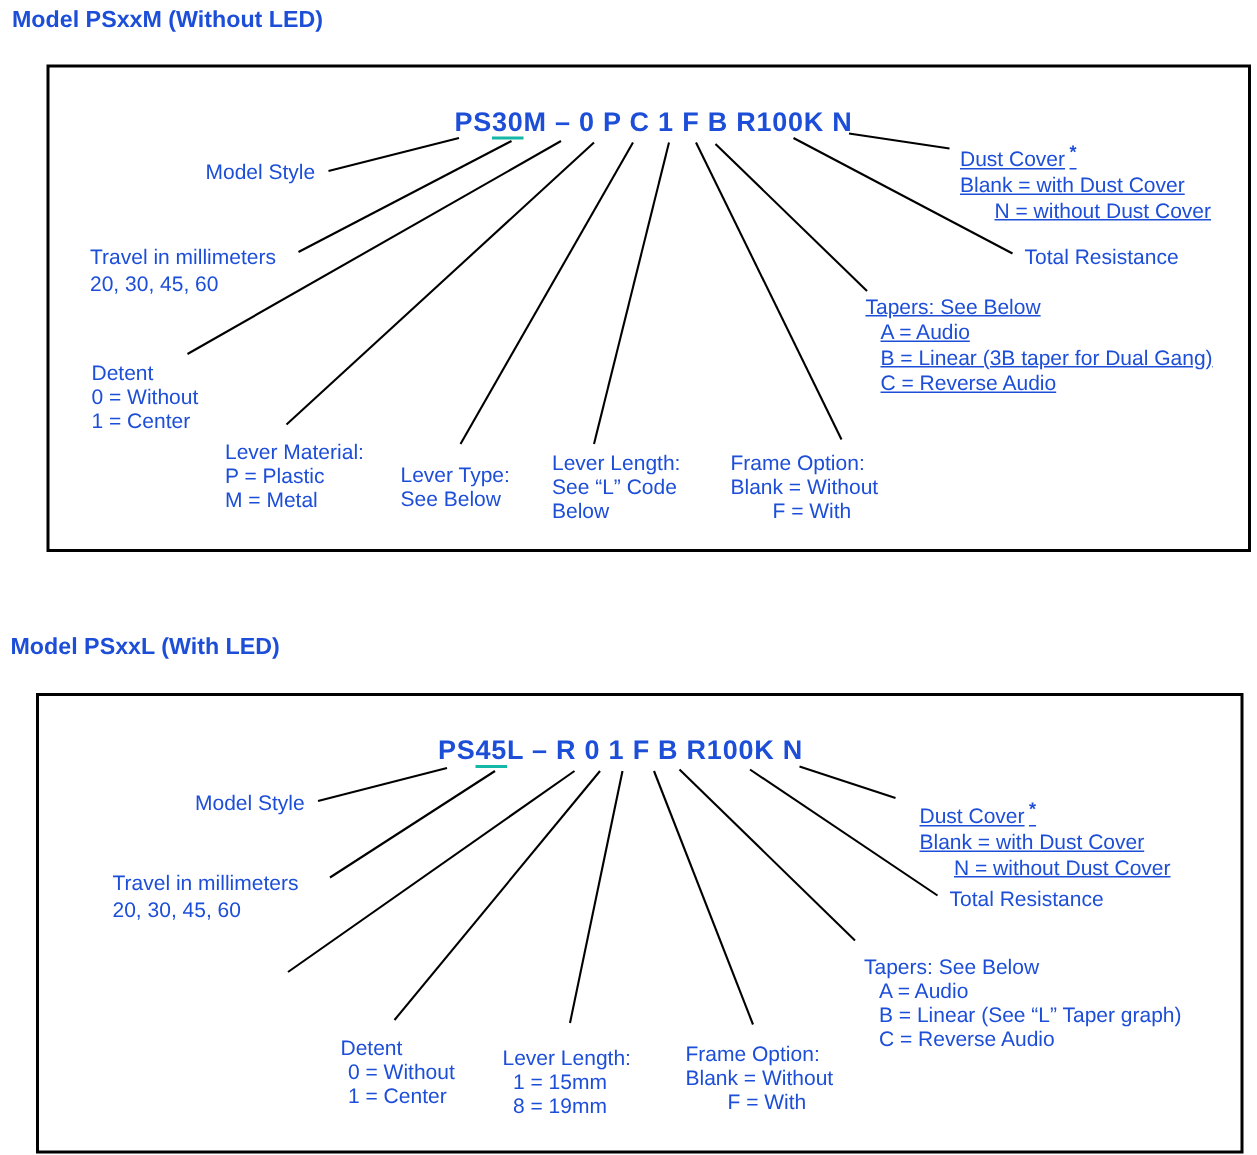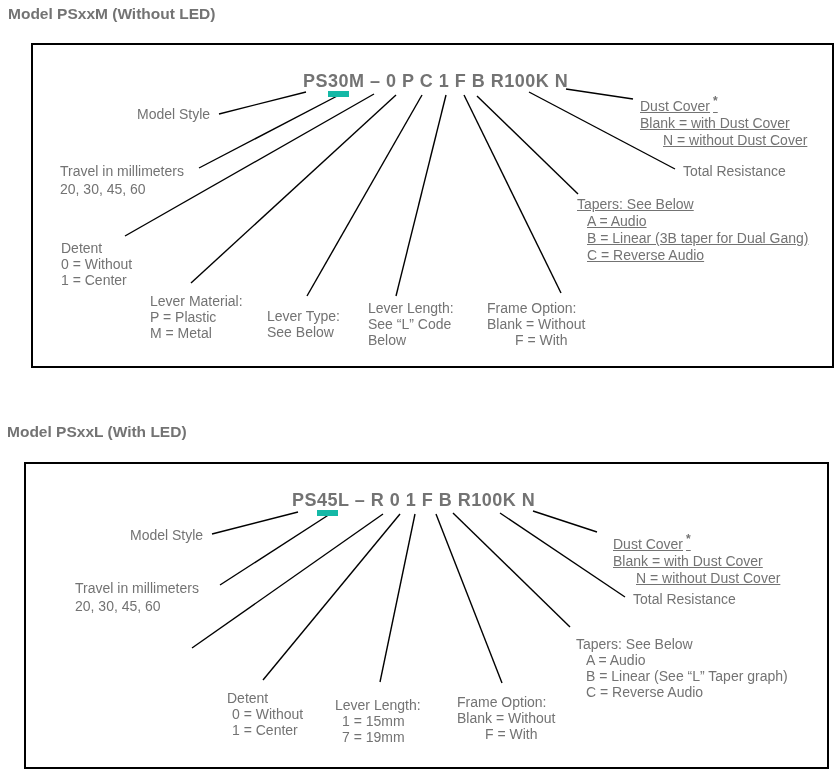--- a/index.html
+++ b/index.html
@@ -1,26 +1,26 @@
 <!DOCTYPE html>
 <html><head>
 <meta charset="utf-8">
 <style>
   html,body { margin:0; padding:0; background:#ffffff; }
   .page {
     position:relative; width:838px; height:770px;
-    background:#ffffff; color:#737373;
+    background:#ffffff; color:#1d4ed8;
     font-family:"Liberation Sans","DejaVu Sans",sans-serif;
     overflow:hidden;
   }
   .sec { position:absolute; left:0; top:0; width:838px; height:770px; }
   .sec-title { position:absolute; margin:0; font-size:15.5px; font-weight:bold; white-space:nowrap; }
   .box { position:absolute; border:2px solid #000; background:transparent; }
   .pn { position:absolute; font-size:18px; font-weight:bold; letter-spacing:0.5px; line-height:20px; white-space:pre; }
-  .pn .u { border-bottom:6px solid #14b8a6; }
+  .pn .u { border-bottom:2px solid #14b8a6; }
   .co { position:absolute; font-size:14px; line-height:16px; white-space:nowrap; }
   .lh17 .ln { line-height:17px;text-decoration:underline; }
   .lh18 .ln { line-height:18px; }
   .ln { white-space:pre; }
   .ind5  { margin-left:5px; }
   .ind7  { margin-left:7px; }
   .ind10 { margin-left:10px; }
   .ind23 { margin-left:23px; }
   .ind28 { margin-left:28px; }
   .connectors { position:absolute; left:0; top:0; pointer-events:none; }
@@ -138,21 +138,21 @@
 
     <div class="co" style="left:227px; top:690px">
       <div class="ln">Detent</div>
       <div class="ln ind5">0 = Without</div>
       <div class="ln ind5">1 = Center</div>
     </div>
 
     <div class="co" style="left:335px; top:697px">
       <div class="ln">Lever Length:</div>
       <div class="ln ind7">1 = 15mm</div>
-      <div class="ln ind7">7 = 19mm</div>
+      <div class="ln ind7">8 = 19mm</div>
     </div>
 
     <div class="co" style="left:457px; top:694px">
       <div class="ln">Frame Option:</div>
       <div class="ln">Blank = Without</div>
       <div class="ln ind28">F = With</div>
     </div>
 
     <div class="co" style="left:576px; top:636px">
       <div class="ln">Tapers: See Below</div>

